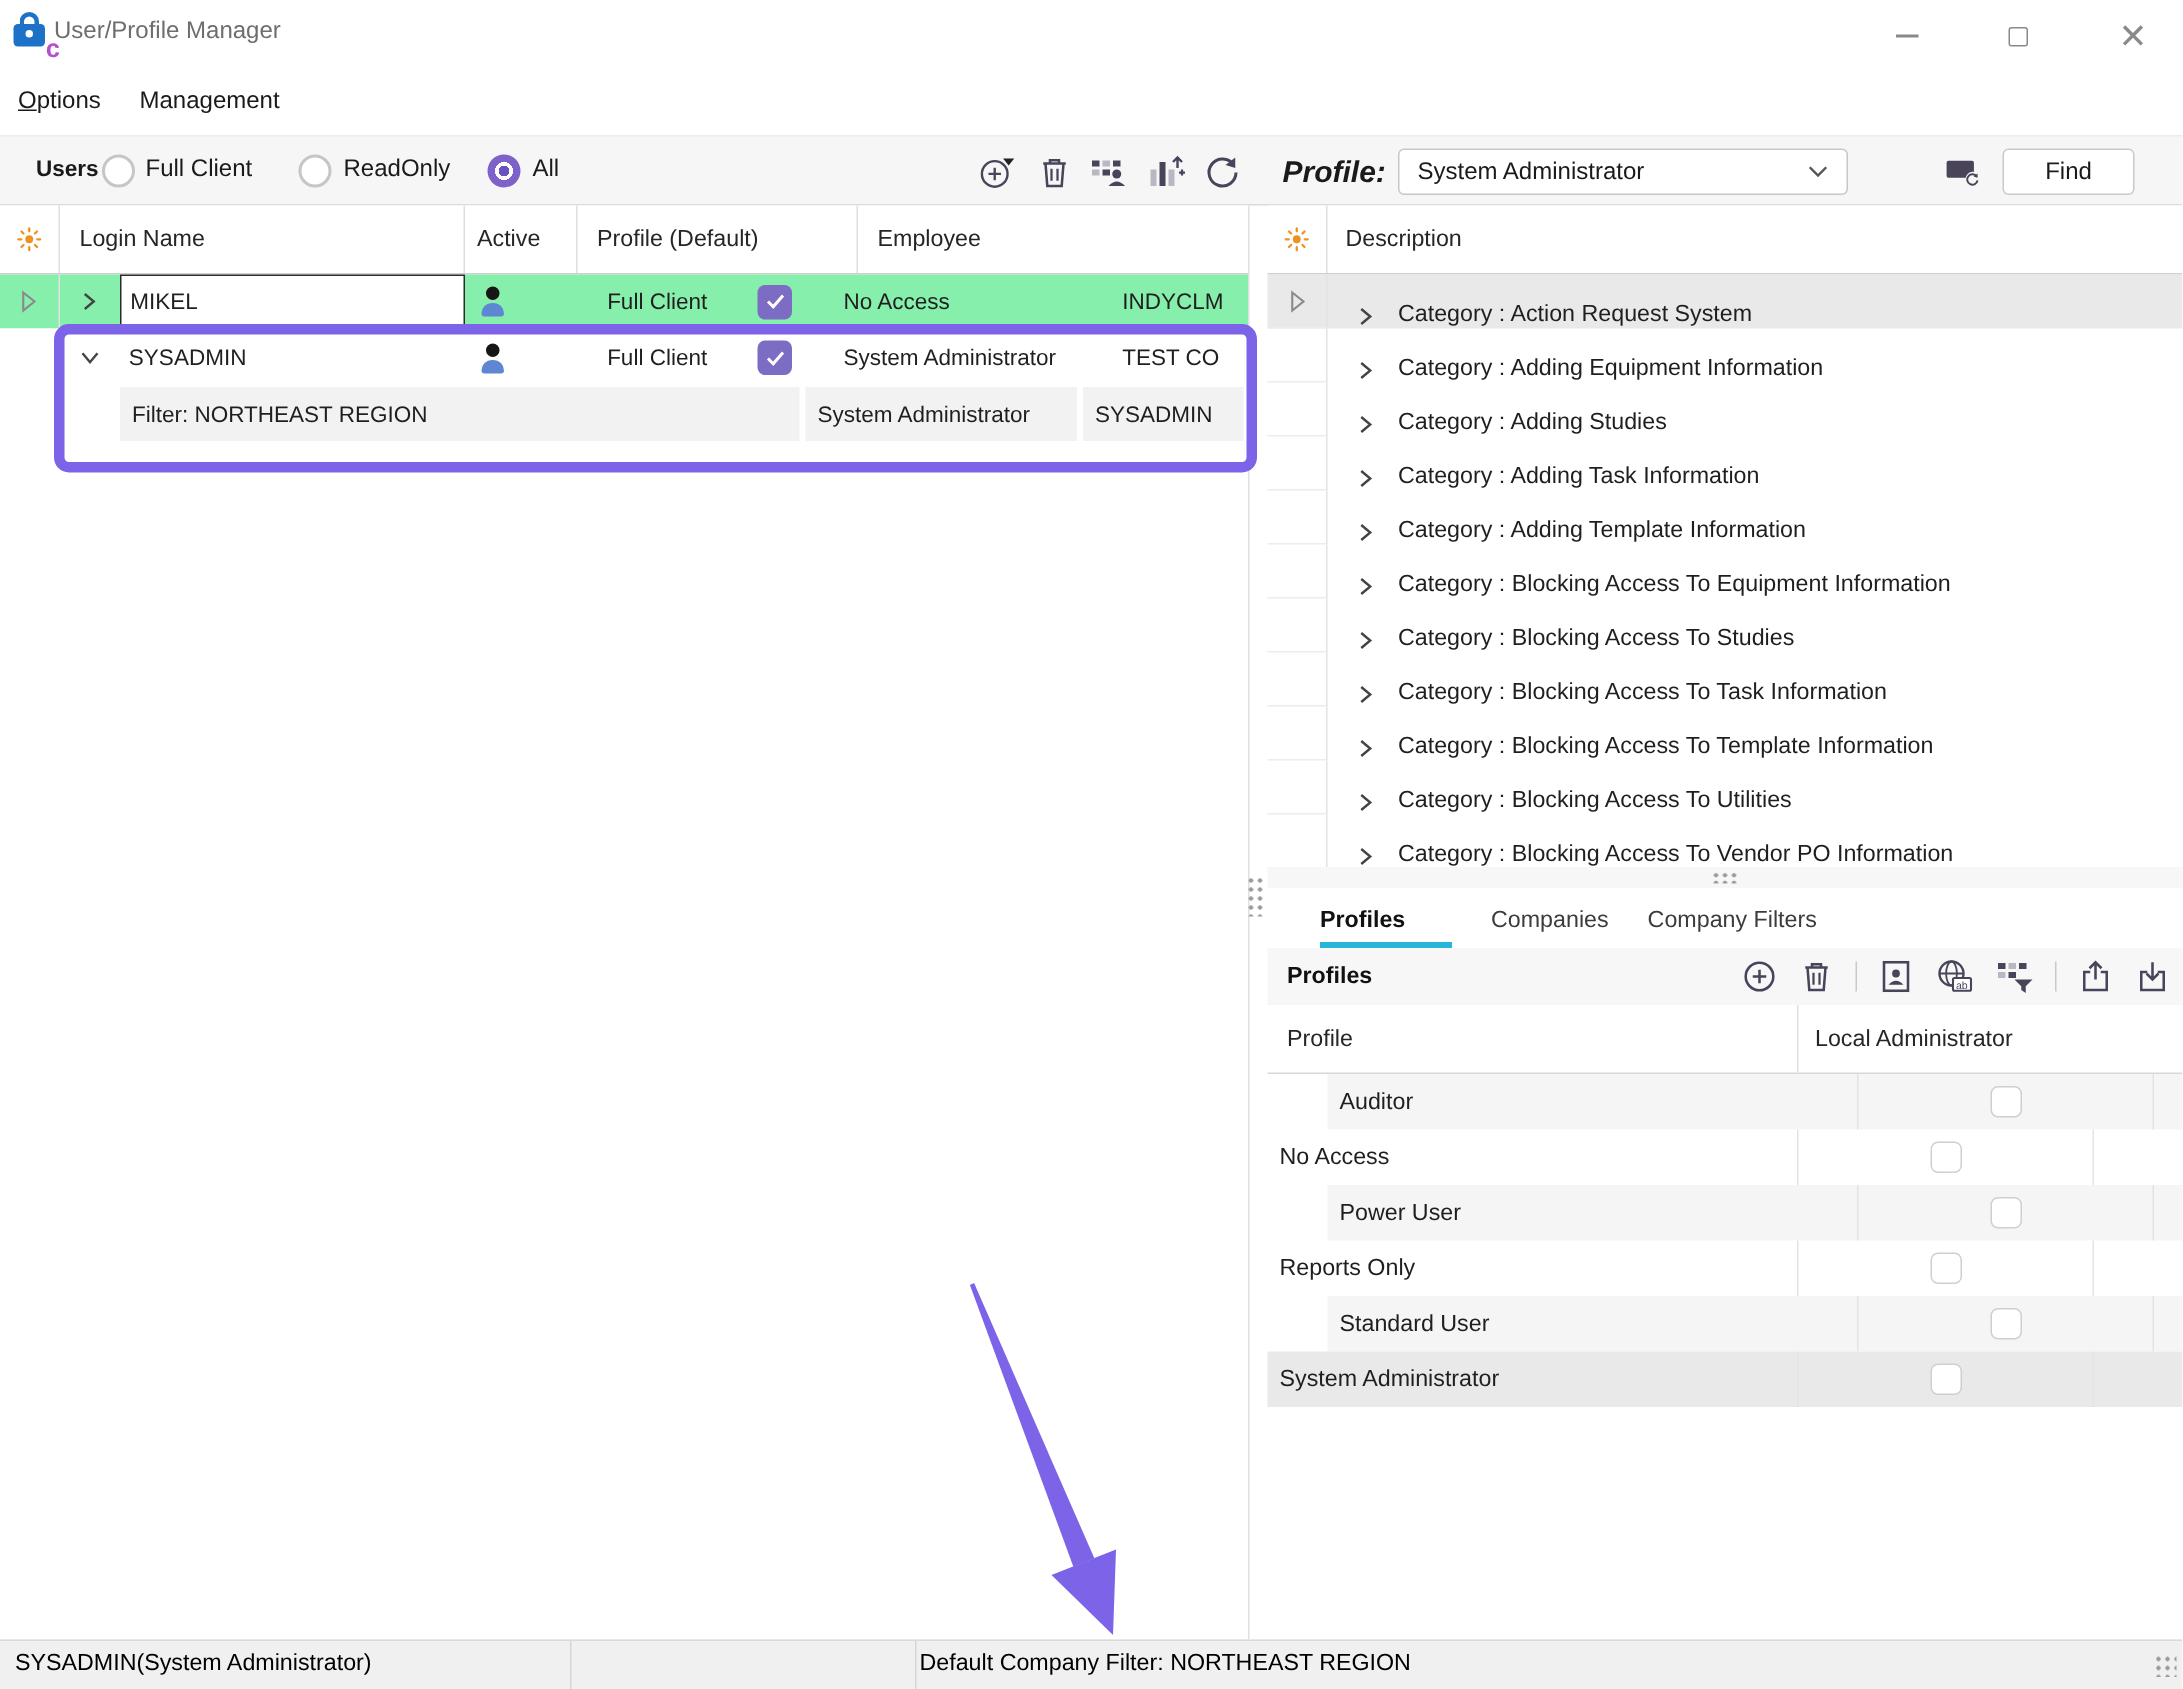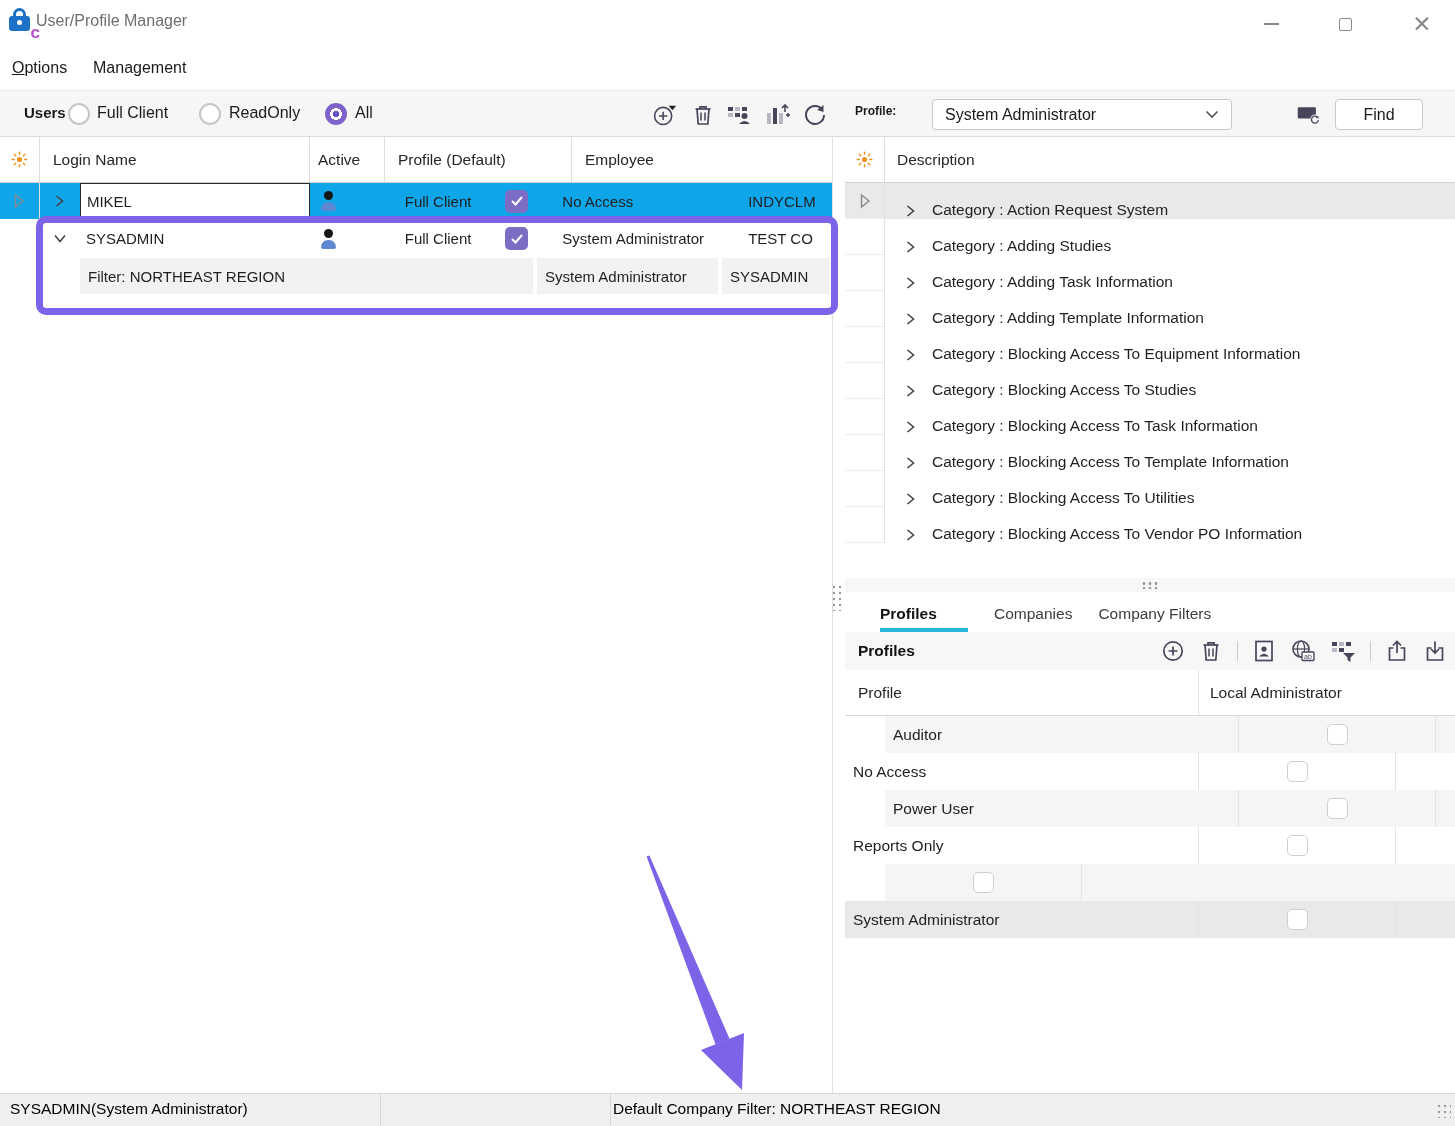--- a/index.html
+++ b/index.html
@@ -32,21 +32,21 @@
   .menu-item.mgmt { left:93px; }
 
   
   .toolbar { position:absolute; top:90px; left:0; width:1455px; height:47px; background:#f6f6f7; border-top:1px solid #ececec; border-bottom:1px solid #dcdcdc; }
   .tb-label { position:absolute; top:13px; font-weight:bold; font-size:15px; color:#1a1a1a; }
   .users-label { left:24px; }
   .radio { position:absolute; top:12px; width:22px; height:22px; border-radius:50%; background:#fff; border:2px solid #c6c6c6; }
   .radio.selected { border:none; background:radial-gradient(circle at 50% 50%, #6b50c0 0 3.5px, #ffffff 3.5px 6px, #7e62ca 6px 11px); }
   .radio-lbl { position:absolute; top:13px; font-size:16px; color:#1a1a1a; }
   .tb-icon { position:absolute; top:11px; width:26px; height:26px; display:flex; align-items:center; justify-content:center; }
-  .profile-label { left:855px; font-size:12px; }
+  .profile-label { left:855px; font-size:20px;font-style:italic; }
   .profile-select { position:absolute; left:932px; top:8px; width:300px; height:31px; background:#fff; border:1px solid #c7c7c7; border-radius:4px; display:flex; align-items:center; padding:0 12px; justify-content:space-between; font-size:16px; color:#1a1a1a; }
   .find-btn { position:absolute; left:1335px; top:8px; width:88px; height:31px; background:#fff; border:1px solid #c9c9c9; border-radius:4px; display:flex; align-items:center; justify-content:center; font-size:16px; color:#1a1a1a; }
 
   
   .users-grid { position:absolute; top:137px; left:0; width:833px; height:956px; background:#fff; border-right:1px solid #e0e0e0; }
   .ug-header { display:flex; height:46px; border-bottom:1px solid #cfcfcf; align-items:stretch; }
   .ug-header .hc { display:flex; align-items:center; border-right:1px solid #dedede; font-size:15.5px; color:#262626; }
   .hc.c0 { width:40px; justify-content:center; }
   .hc.c1 { width:270px; padding-left:13px; }
   .hc.c2 { width:170px; padding-left:12px; }
@@ -55,21 +55,21 @@
   .hc.c5 { width:91px; padding-left:13px; border-right:none; }
   .ug-row { display:flex; align-items:stretch; }
   .ug-row .dc { display:flex; align-items:center; }
   .dc.c0 { width:40px; justify-content:center; border-right:1px solid #e2e2e2; }
   .dc.c1 { width:40px; justify-content:center; }
   .dc.c2 { width:230px; padding-left:6px; }
   .dc.c3 { width:170px; padding:0 8px 0 10px; justify-content:space-between; }
   .dc.c4 { width:75px; justify-content:center; }
   .dc.c5 { width:187px; padding-left:8px; }
   .dc.c6 { width:91px; padding-left:7px; }
-  .row-mikel { height:36px; background:#0ea5e9; }
+  .row-mikel { height:36px; background:#86efac; }
   .row-mikel .dc.c2 { border:1px solid #2b2b2b; background:#fff; }
   .row-sysadmin { height:39px; background:#fff; }
   .row-detail { height:36px; background:#fff; display:flex; padding-left:80px; }
   .det-cell { background:#f2f2f3; display:flex; align-items:center; padding-left:8px; margin-right:4px; }
   .det-filter { width:453px; }
   .det-profile { width:181px; }
   .det-login { width:107px; margin-right:0; }
 
   .person-icon { position:relative; width:18px; height:20px; }
   .person-head { position:absolute; top:0; left:4px; width:9px; height:9px; border-radius:50%; background:#161616; }
@@ -333,20 +333,29 @@
         </svg>
       <span class="lbl">Category : Action Request System</span>
       </div>
   </div>
   <div class="dp-row">
     <div class="g"></div>
     <div class="t">
         <svg class="ic" width="11" height="16" viewBox="0 0 11 16">
           <path d="M2.5 3 L8.5 8 L2.5 13" fill="none" stroke="#444" stroke-width="1.6"></path>
         </svg>
+      <span class="lbl">Category : Adding Equipment Information</span>
+      </div>
+  </div>
+  <div class="dp-row">
+    <div class="g"></div>
+    <div class="t">
+        <svg class="ic" width="11" height="16" viewBox="0 0 11 16">
+          <path d="M2.5 3 L8.5 8 L2.5 13" fill="none" stroke="#444" stroke-width="1.6"></path>
+        </svg>
       <span class="lbl">Category : Adding Studies</span>
       </div>
   </div>
   <div class="dp-row">
     <div class="g"></div>
     <div class="t">
         <svg class="ic" width="11" height="16" viewBox="0 0 11 16">
           <path d="M2.5 3 L8.5 8 L2.5 13" fill="none" stroke="#444" stroke-width="1.6"></path>
         </svg>
       <span class="lbl">Category : Adding Task Information</span>
@@ -512,20 +521,21 @@
           <span class="checkbox-off"></span>
         </div>
     </div>
     <div class="pf-row">
       <div class="p">Reports Only</div>
       <div class="la">
           <span class="checkbox-off"></span>
         </div>
     </div>
     <div class="pf-row alt">
+      <div class="p">Standard User</div>
       <div class="la">
           <span class="checkbox-off"></span>
         </div>
     </div>
     <div class="pf-row selected">
       <div class="p">System Administrator</div>
       <div class="la">
           <span class="checkbox-off" style="background:#fff"></span>
         </div>
     </div>

